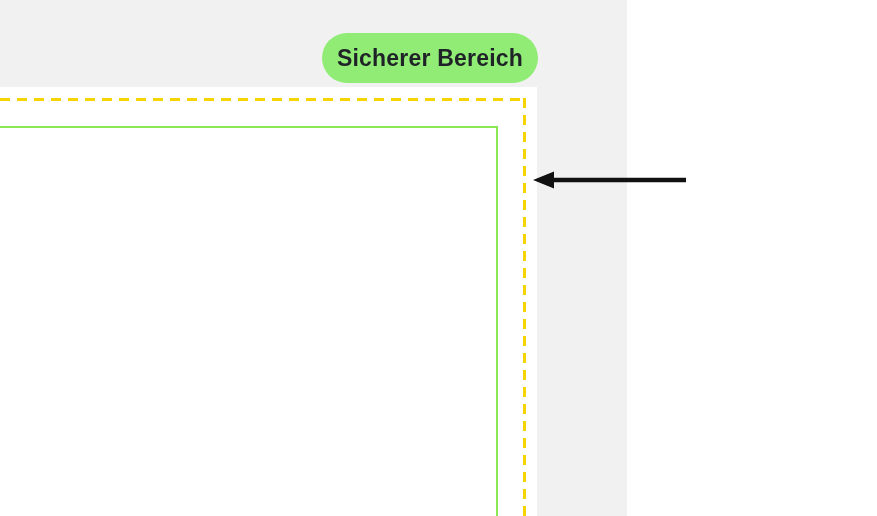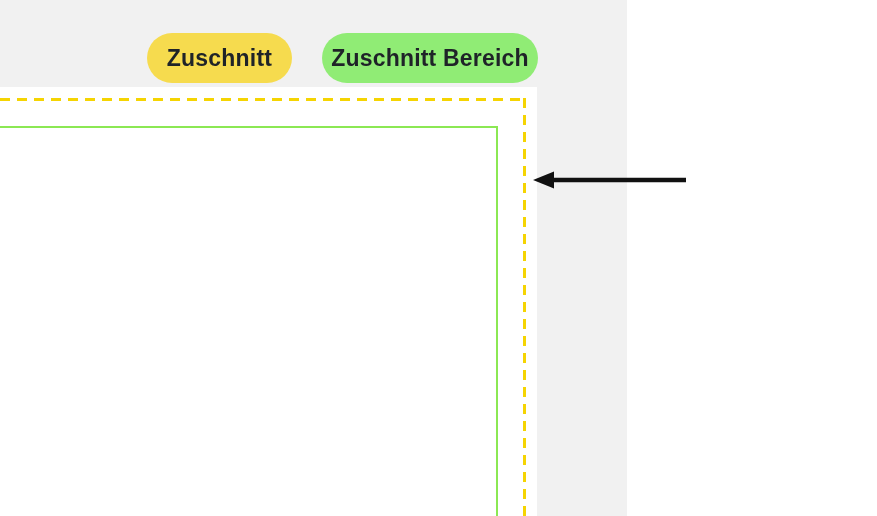--- a/index.html
+++ b/index.html
@@ -112,25 +112,22 @@
   <div class="workspace"></div>
 
   <div class="page"></div>
 
   <div class="trim-h"></div>
   <div class="trim-v"></div>
 
   <div class="safe-h"></div>
   <div class="safe-v"></div>
 
-  <div class="badge badge-trim">
-    <span>Zuschnitt</span>
-  </div>
   <div class="badge badge-safe">
-    <span>Zuschnitt Bereich</span>
+    <span>Sicherer Bereich</span>
   </div>
 
 
   <svg class="annotation-arrow" viewBox="0 0 160 26" xmlns="http://www.w3.org/2000/svg">
     <line x1="158" y1="13" x2="24" y2="13" style="stroke: var(--arrow-color, #111); stroke-width: 4.5;"></line>
     <polygon points="5,13 26,4.5 26,21.5" style="fill: var(--arrow-color, #111);"></polygon>
   </svg>
 
 </div>
 

